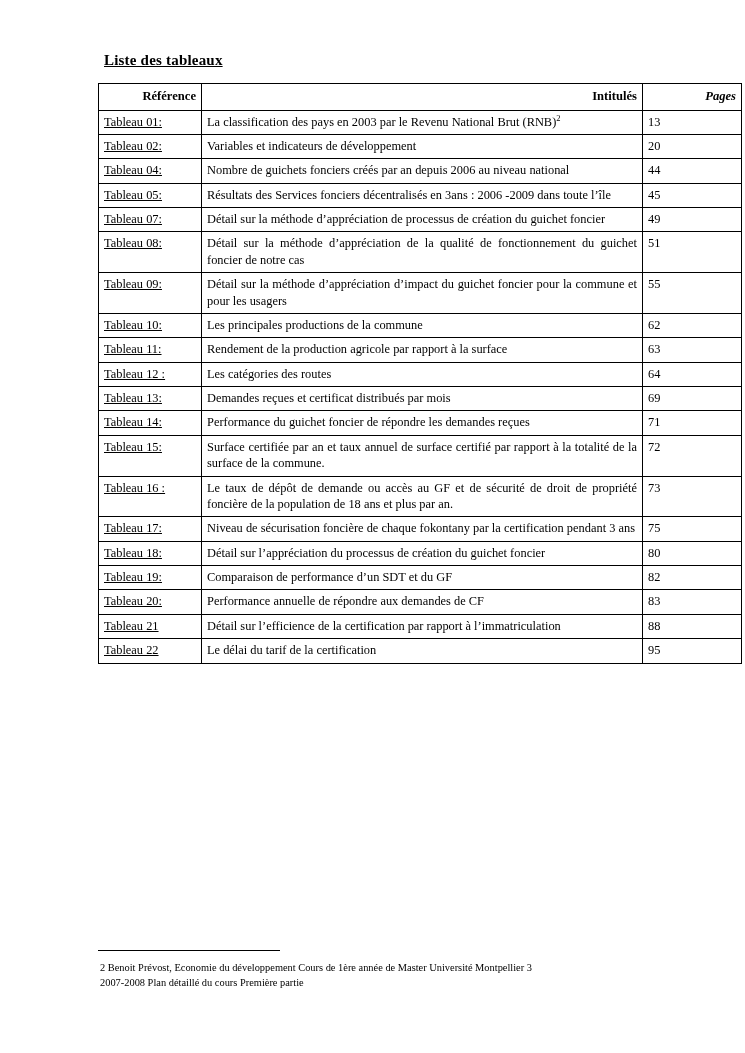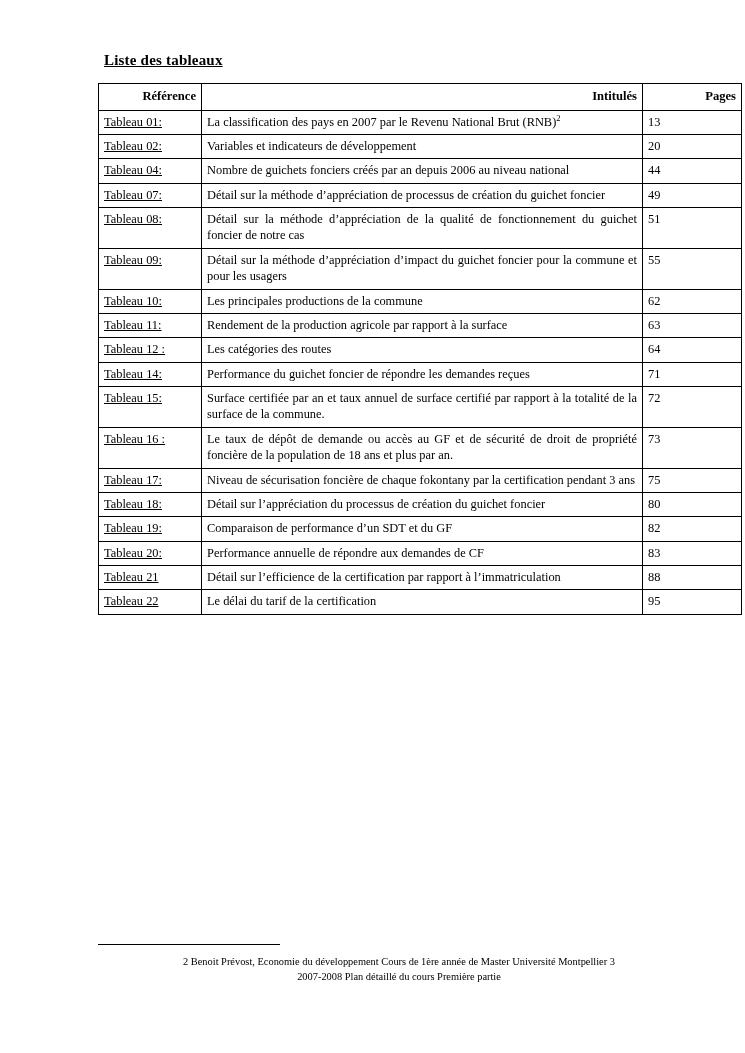--- a/index.html
+++ b/index.html
@@ -43,43 +43,42 @@
     line-height: 1.32;
   }
   table.tables-list th {
     text-align: right;
     font-weight: bold;
     padding: 4px 5px 5px 5px;
     font-size: 12.6px;
   }
   th.col-ref { width: 92px; text-align: left; padding-left: 6px; }
   th.col-title { width: 430px; }
-  th.col-pages { width: 88px; }
+  th.col-pages { width: 88px; font-style: italic; }
 
   td.ref {
     width: 92px;
     white-space: nowrap;
   }
   td.ref span {
     text-decoration: underline;
   }
   td.title {
     text-align: justify;
     text-justify: inter-word;
     hyphens: none;
   }
   td.pages {
     width: 88px;
   }
   .footnote-area {
     position: absolute;
     left: 98px;
-    bottom: 68px;
+    bottom: 62px;
     width: 600px;
-    text-align: center;
   }
   .footnote-rule {
     width: 182px;
     height: 0;
     border-top: 1px solid #000000;
     margin-bottom: 9px;
   }
   .footnote-line {
     font-size: 10.4px;
     line-height: 1.5;
@@ -102,34 +101,39 @@
     <thead>
       <tr>
         <th class="col-ref">Référence</th>
         <th class="col-title">Intitulés</th>
         <th class="col-pages">Pages</th>
       </tr>
     </thead>
     <tbody>
         <tr>
           <td class="ref"><span>Tableau 01:</span></td>
-          <td class="title"><span>La classification des pays en 2007 par le Revenu National Brut (RNB)</span><sup class="fn">2</sup></td>
+          <td class="title"><span>La classification des pays en 2003 par le Revenu National Brut (RNB)</span><sup class="fn">2</sup></td>
           <td class="pages">13</td>
         </tr>
         <tr>
           <td class="ref"><span>Tableau 02:</span></td>
           <td class="title"><span>Variables et indicateurs de développement</span></td>
           <td class="pages">20</td>
         </tr>
         <tr>
           <td class="ref"><span>Tableau 04:</span></td>
           <td class="title"><span>Nombre de guichets fonciers créés par an depuis 2006 au niveau national</span></td>
           <td class="pages">44</td>
         </tr>
         <tr>
+          <td class="ref"><span>Tableau 05:</span></td>
+          <td class="title"><span>Résultats  des Services fonciers décentralisés en 3ans : 2006 -2009 dans toute l’île</span></td>
+          <td class="pages">45</td>
+        </tr>
+        <tr>
           <td class="ref"><span>Tableau 07:</span></td>
           <td class="title"><span>Détail sur la méthode d’appréciation de processus de création du guichet foncier</span></td>
           <td class="pages">49</td>
         </tr>
         <tr>
           <td class="ref"><span>Tableau 08:</span></td>
           <td class="title"><span>Détail sur la méthode d’appréciation  de la qualité de fonctionnement du guichet  foncier de notre cas</span></td>
           <td class="pages">51</td>
         </tr>
         <tr>
@@ -144,20 +148,25 @@
         </tr>
         <tr>
           <td class="ref"><span>Tableau 11:</span></td>
           <td class="title"><span>Rendement de la production agricole par rapport à la surface</span></td>
           <td class="pages">63</td>
         </tr>
         <tr>
           <td class="ref"><span>Tableau 12 :</span></td>
           <td class="title"><span>Les catégories des routes</span></td>
           <td class="pages">64</td>
+        </tr>
+        <tr>
+          <td class="ref"><span>Tableau 13:</span></td>
+          <td class="title"><span>Demandes reçues et certificat distribués par mois</span></td>
+          <td class="pages">69</td>
         </tr>
         <tr>
           <td class="ref"><span>Tableau 14:</span></td>
           <td class="title"><span>Performance du guichet foncier de répondre les demandes reçues</span></td>
           <td class="pages">71</td>
         </tr>
         <tr>
           <td class="ref"><span>Tableau 15:</span></td>
           <td class="title"><span>Surface certifiée par an et taux annuel de surface certifié par rapport à la totalité de la  surface de la commune.</span></td>
           <td class="pages">72</td>

